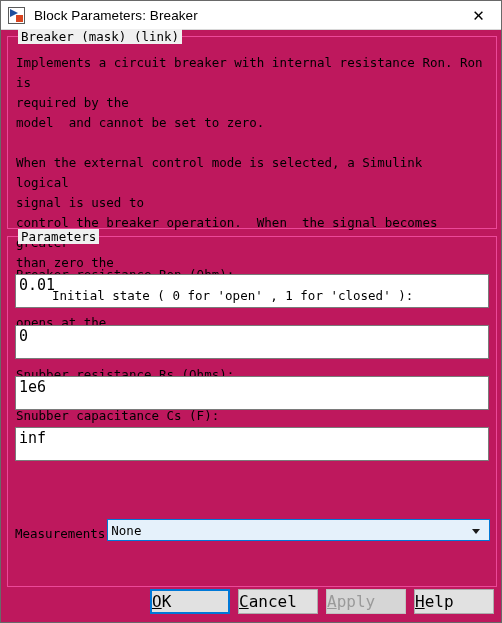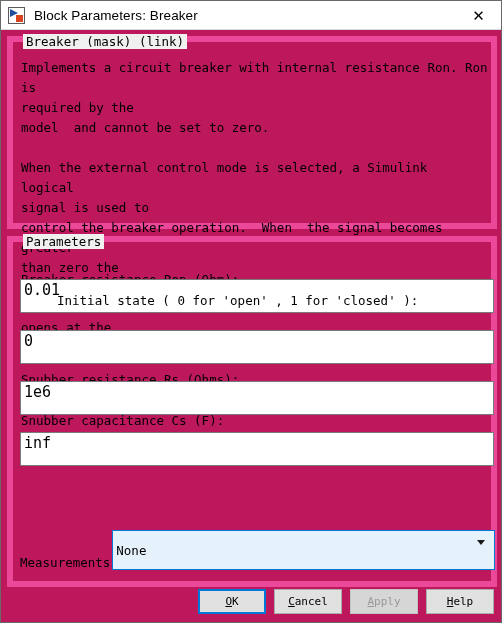--- a/index.html
+++ b/index.html
@@ -90,21 +90,21 @@
   
   .content {
     flex: 1;
     position: relative;
     padding: 0;
   }
 
   .groupbox {
     position: absolute;
     box-sizing: border-box;
-    border: 6px solid #ec4899;
+    border: 1px solid #ec4899;
     background: transparent;
   }
   .groupbox > .gb-label {
     position: absolute;
     top: -8px;
     left: 10px;
     background: #f0f0f0;
     padding: 0 3px;
     font-family: "DejaVu Sans Mono", monospace;
     font-size: 12.5px;
@@ -203,26 +203,25 @@
     font-family: "DejaVu Sans Mono", monospace;
     font-size: 12.5px;
     color: #000;
     white-space: nowrap;
     margin-right: 2px;
   }
   .combo {
     position: relative;
     box-sizing: border-box;
     width: 383px;
-    height: 40px;
+    height: 22px;
     background: #e5f1fb;
     border: 1px solid #0078d7;
     display: flex;
     align-items: center;
-    margin-top: 6px;
   }
   .combo .combo-value {
     font-family: "DejaVu Sans Mono", monospace;
     font-size: 12.5px;
     color: #000;
     padding-left: 3px;
     white-space: nowrap;
   }
   .combo .combo-arrow {
     position: absolute;
@@ -243,30 +242,30 @@
     bottom: 8px;
     height: 26px;
     display: flex;
     justify-content: flex-end;
     align-items: center;
     padding-right: 7px;
     box-sizing: border-box;
   }
   .btn {
     box-sizing: border-box;
-    width: 68px;
+    width: 80px;
     height: 25px;
     margin-left: 8px;
     background: #e1e1e1;
     border: 1px solid #adadad;
     display: flex;
     align-items: center;
-    justify-content: center;
-    font-family: "DejaVu Sans Mono", monospace;
-    font-size: 11px;
+    justify-content: flex-start;
+    font-family: "DejaVu Sans Mono", monospace;
+    font-size: 16px;
     color: #000;
     user-select: none;
   }
   .btn.default {
     border: 2px solid #0078d7;
     background: #e1e1e1;
   }
   .btn.disabled {
     color: #9a9a9a;
     background: #d6d6d6;

